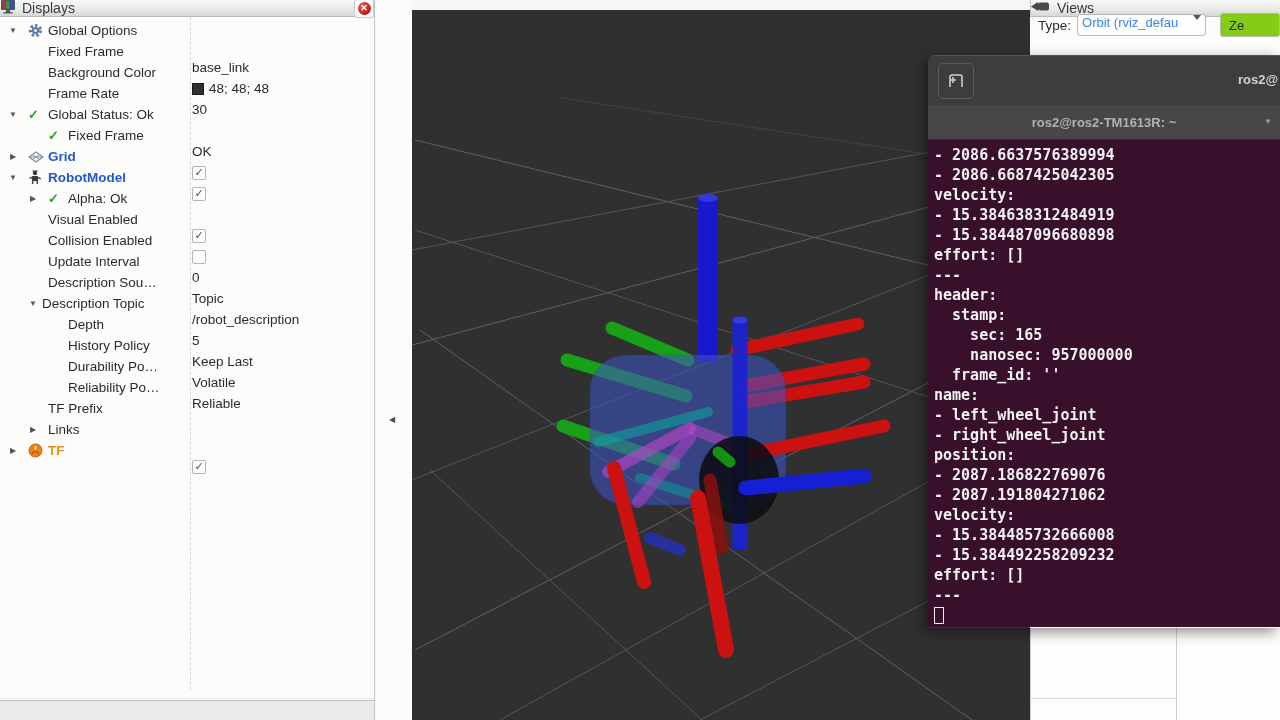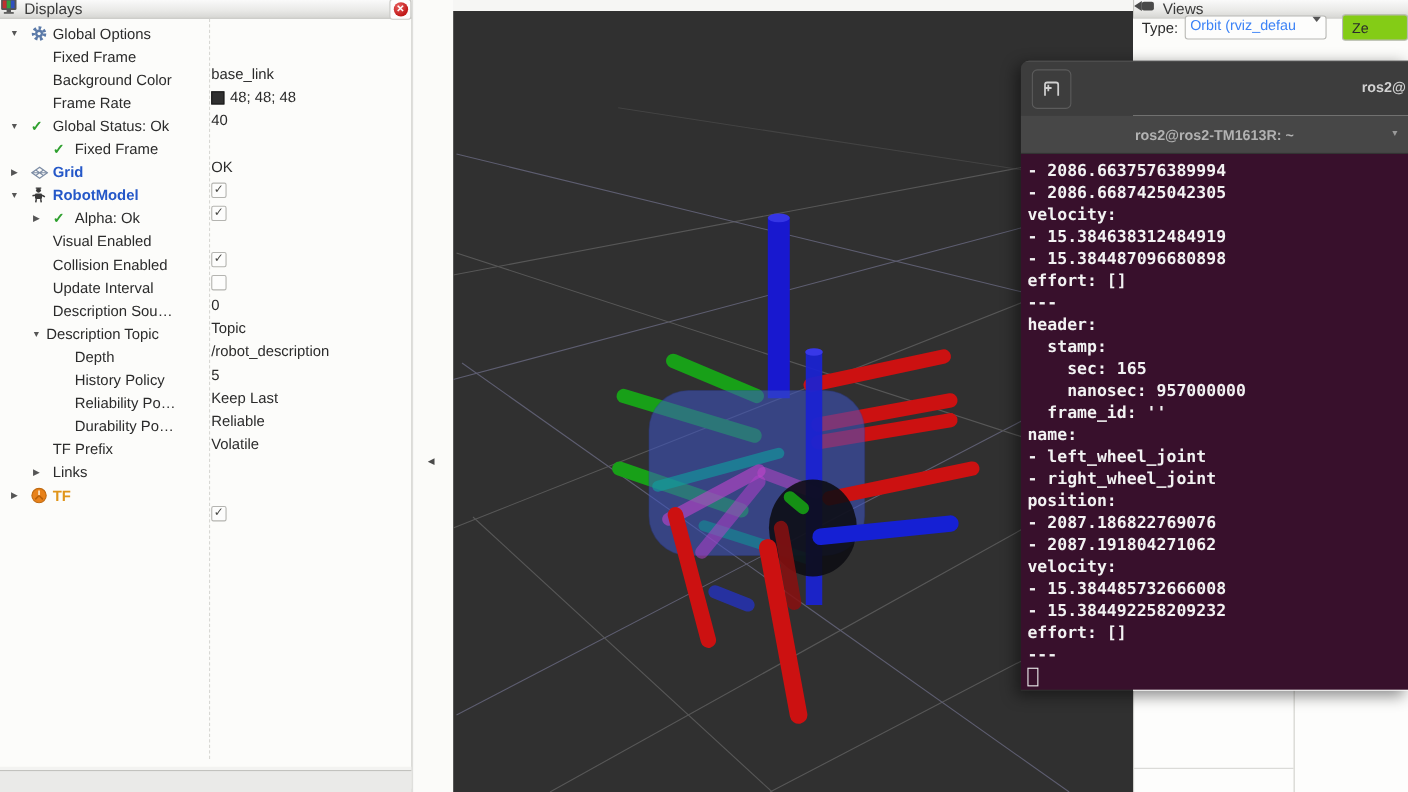--- a/index.html
+++ b/index.html
@@ -115,21 +115,21 @@
       <div class="trow">
         <div class="lblwrap" style="padding-left: 48px;">
           <span>Background Color</span>
         </div>
         <div class="val"><span class="swatch" style="background: rgb(48, 48, 48);"></span>48; 48; 48</div>
       </div>
       <div class="trow">
         <div class="lblwrap" style="padding-left: 48px;">
           <span>Frame Rate</span>
         </div>
-        <div class="val">40</div>
+        <div class="val">30</div>
       </div>
       <div class="trow">
         <span class="arrow" style="left: 6px;">▼</span>
         <div class="lblwrap" style="padding-left: 28px;">
           <span class="ricon">
             <span class="checkmark">✓</span>
           </span>
           <span>Global Status: Ok</span>
         </div>
       </div>
@@ -228,29 +228,29 @@
         <div class="val">5</div>
       </div>
       <div class="trow">
         <div class="lblwrap" style="padding-left: 68px;">
           <span>History Policy</span>
         </div>
         <div class="val">Keep Last</div>
       </div>
       <div class="trow">
         <div class="lblwrap" style="padding-left: 68px;">
+          <span>Durability Po…</span>
+        </div>
+        <div class="val">Volatile</div>
+      </div>
+      <div class="trow">
+        <div class="lblwrap" style="padding-left: 68px;">
           <span>Reliability Po…</span>
         </div>
         <div class="val">Reliable</div>
-      </div>
-      <div class="trow">
-        <div class="lblwrap" style="padding-left: 68px;">
-          <span>Durability Po…</span>
-        </div>
-        <div class="val">Volatile</div>
       </div>
       <div class="trow">
         <div class="lblwrap" style="padding-left: 48px;">
           <span>TF Prefix</span>
         </div>
       </div>
       <div class="trow">
         <span class="arrow" style="left: 26px;">▶</span>
         <div class="lblwrap" style="padding-left: 48px;">
           <span>Links</span>

